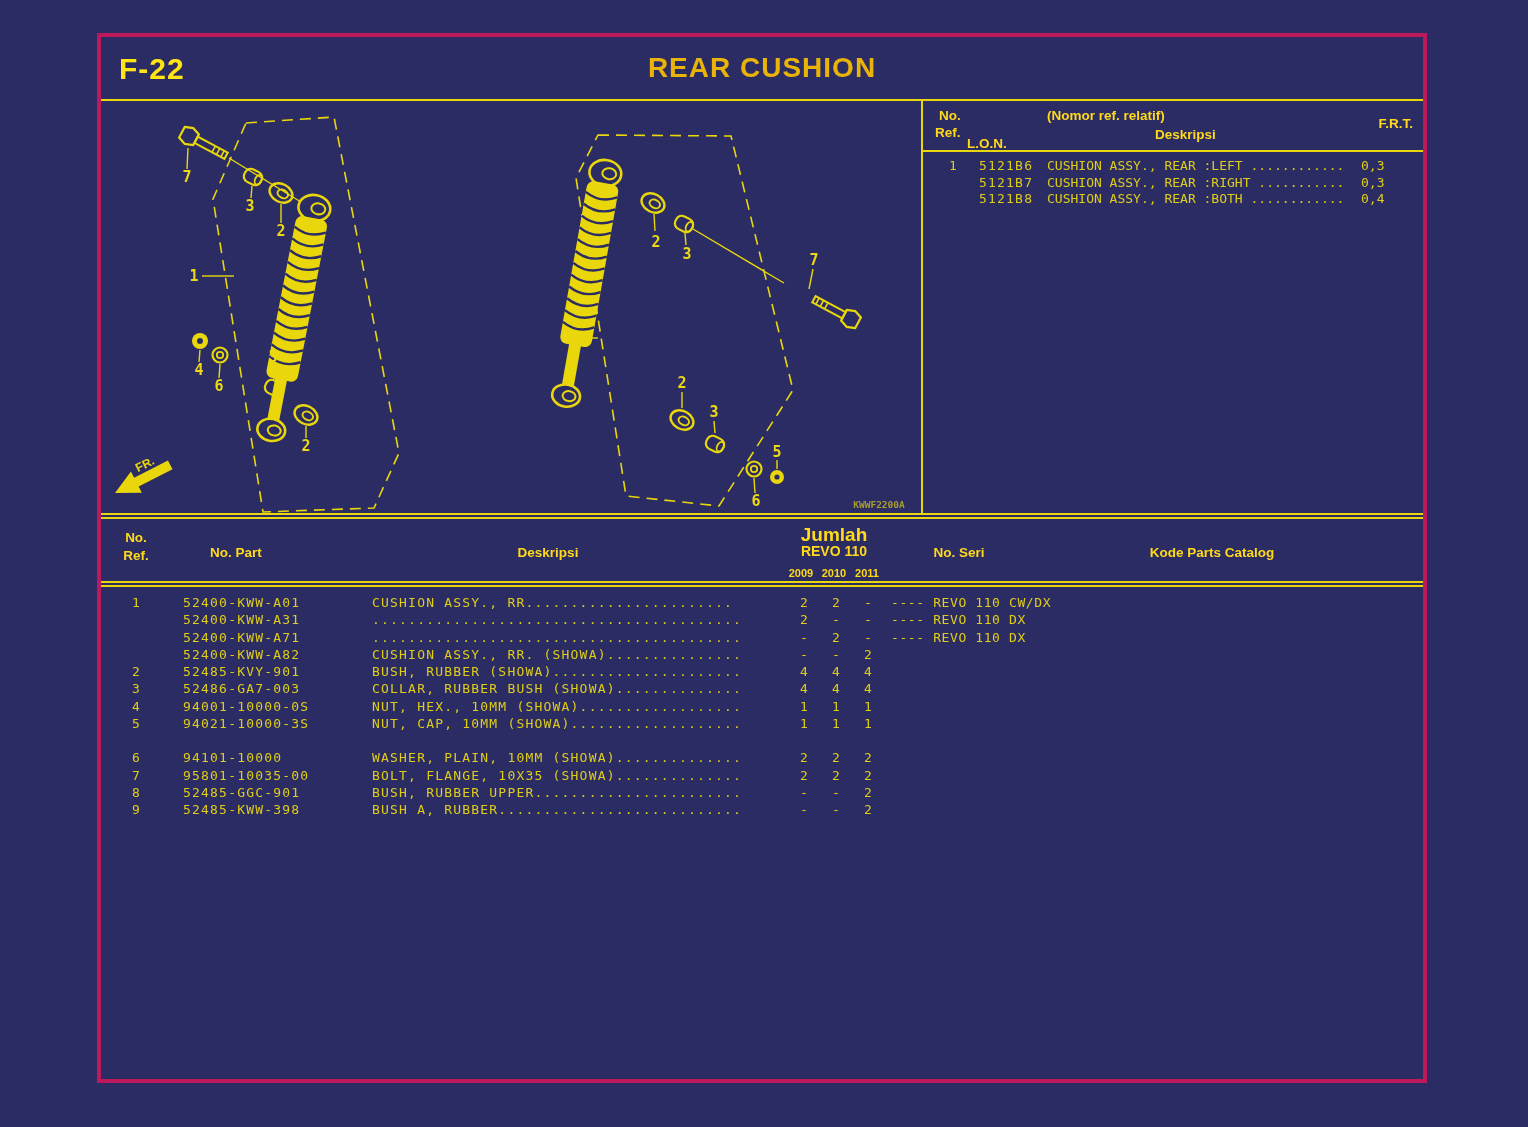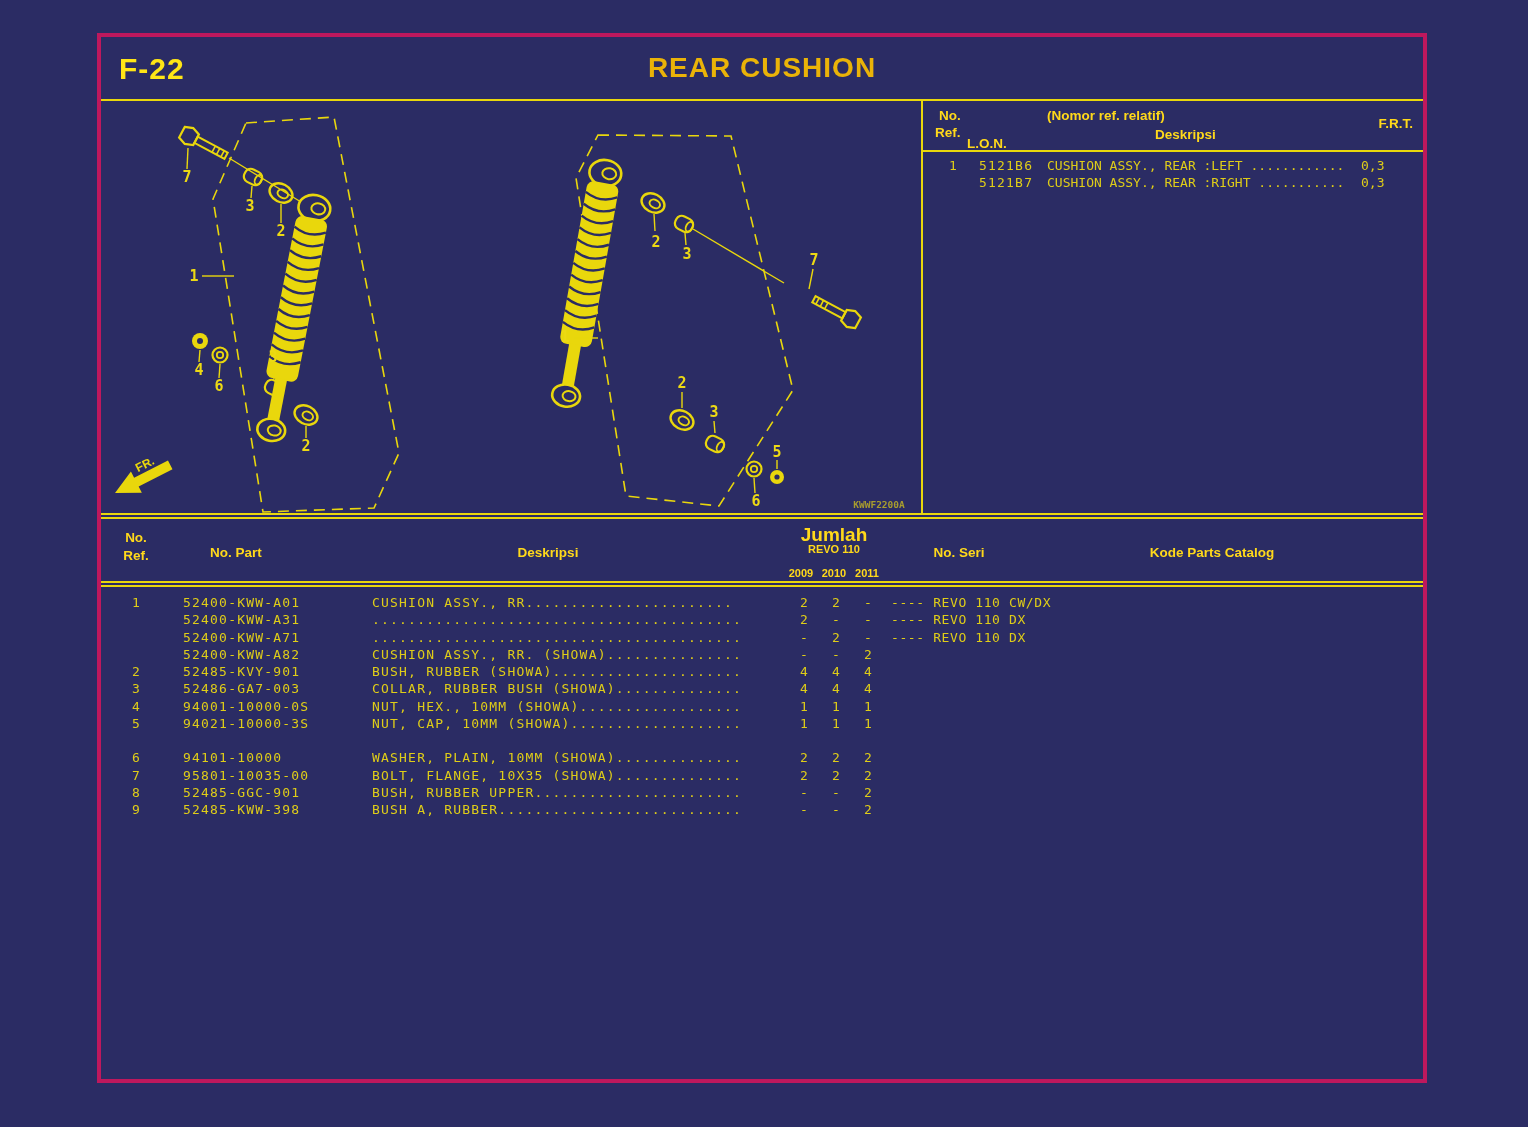--- a/index.html
+++ b/index.html
@@ -49,21 +49,21 @@
   #sep2{top:544px;}
   
   .parts-head{position:absolute;left:0;top:482px;width:100%;height:62px;
     font-weight:bold;font-size:13.5px;color:#ffd91a;}
   .parts-head span{position:absolute;white-space:nowrap;}
   .ph-no{left:10px;width:50px;top:11px;text-align:center;}
   .ph-ref{left:10px;width:50px;top:29px;text-align:center;}
   .ph-part{left:85px;width:100px;top:26px;text-align:center;}
   .ph-desk{left:347px;width:200px;top:26px;text-align:center;}
   .ph-jumlah{left:683px;width:100px;top:5px;text-align:center;font-size:19px;}
-  .ph-model{left:683px;width:100px;top:24px;text-align:center;font-size:11px;}
+  .ph-model{left:683px;width:100px;top:24px;text-align:center;font-size:14px;}
   .ph-year{width:34px;top:48px;text-align:center;font-size:11px;}
   .ph-y1{left:683px;}
   .ph-y2{left:716px;}
   .ph-y3{left:749px;}
   .ph-seri{left:808px;width:100px;top:26px;text-align:center;}
   .ph-kode{left:1011px;width:200px;top:26px;text-align:center;}
   
   .parts-rows{position:absolute;left:0;top:552px;width:100%;padding-top:6px;
     font:13px "DejaVu Sans Mono",monospace;color:#dfcd18;}
   .parts-row{position:relative;height:17.3px;}
@@ -230,20 +230,26 @@
             <span class="rr-lon">5121B6</span>
             <span class="rr-desc">CUSHION ASSY., REAR :LEFT ............</span>
             <span class="rr-frt">0,3</span>
           </div>
           <div class="ref-row">
             <span class="rr-ref"></span>
             <span class="rr-lon">5121B7</span>
             <span class="rr-desc">CUSHION ASSY., REAR :RIGHT ...........</span>
             <span class="rr-frt">0,3</span>
           </div>
+          <div class="ref-row">
+            <span class="rr-ref"></span>
+            <span class="rr-lon">5121B8</span>
+            <span class="rr-desc">CUSHION ASSY., REAR :BOTH ............</span>
+            <span class="rr-frt">0,4</span>
+          </div>
         </div>
     </div>
   </div>
 
   <div class="dsep" id="sep1"></div>
 
   <div class="parts-head">
     <span class="ph-no">No.</span>
     <span class="ph-ref">Ref.</span>
     <span class="ph-part">No. Part</span>

